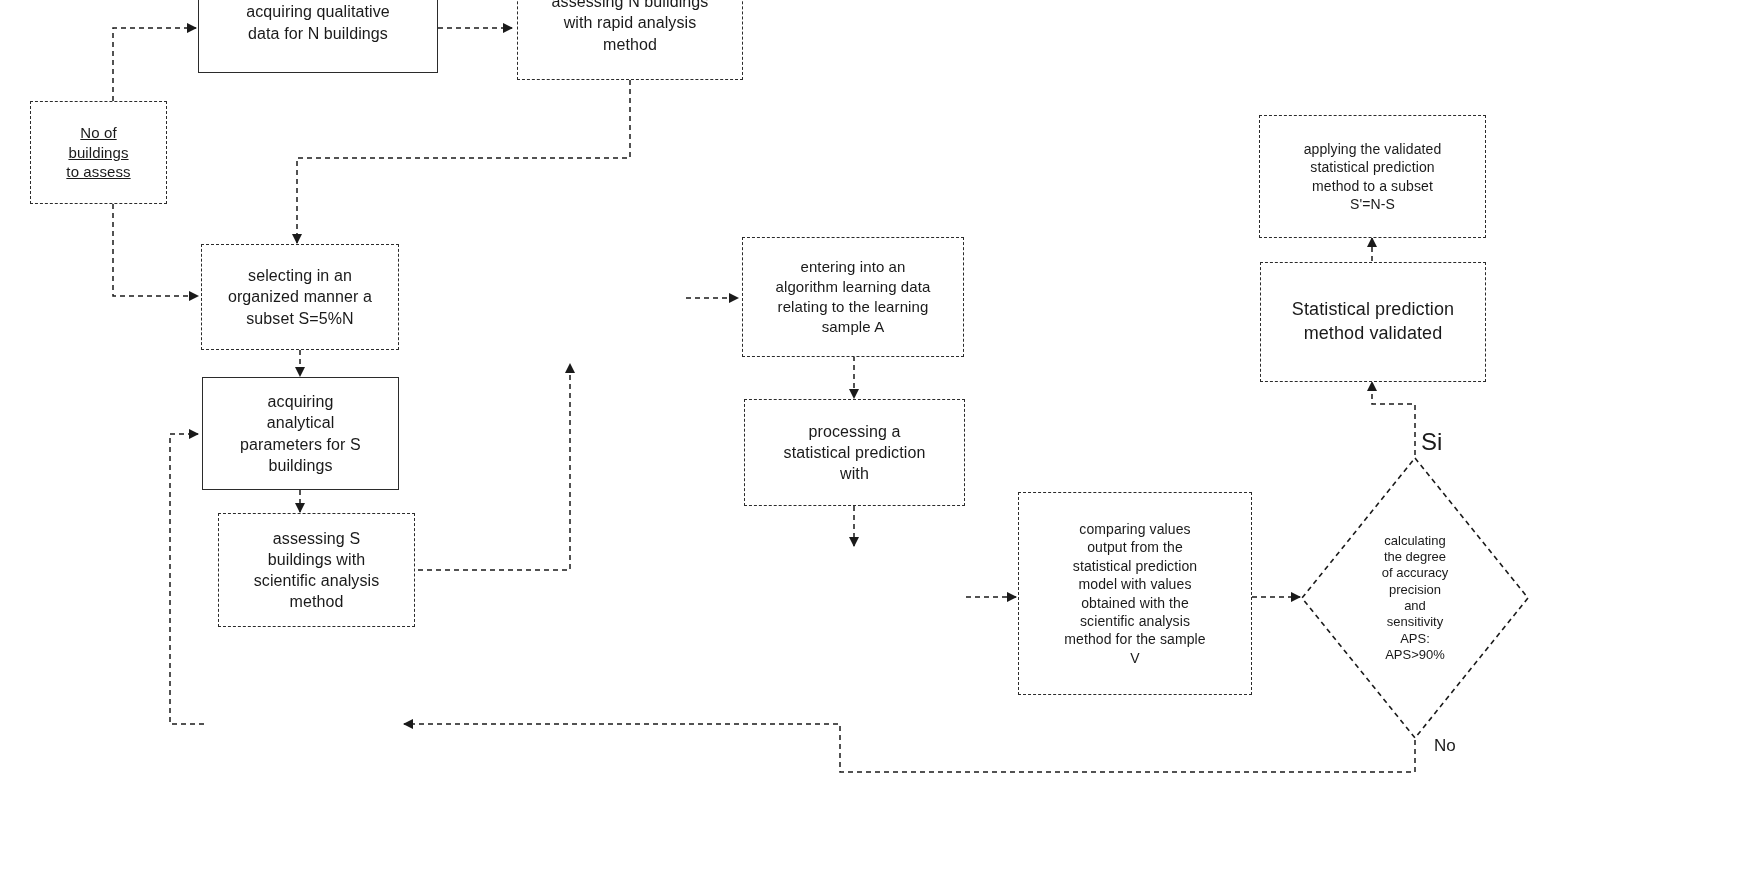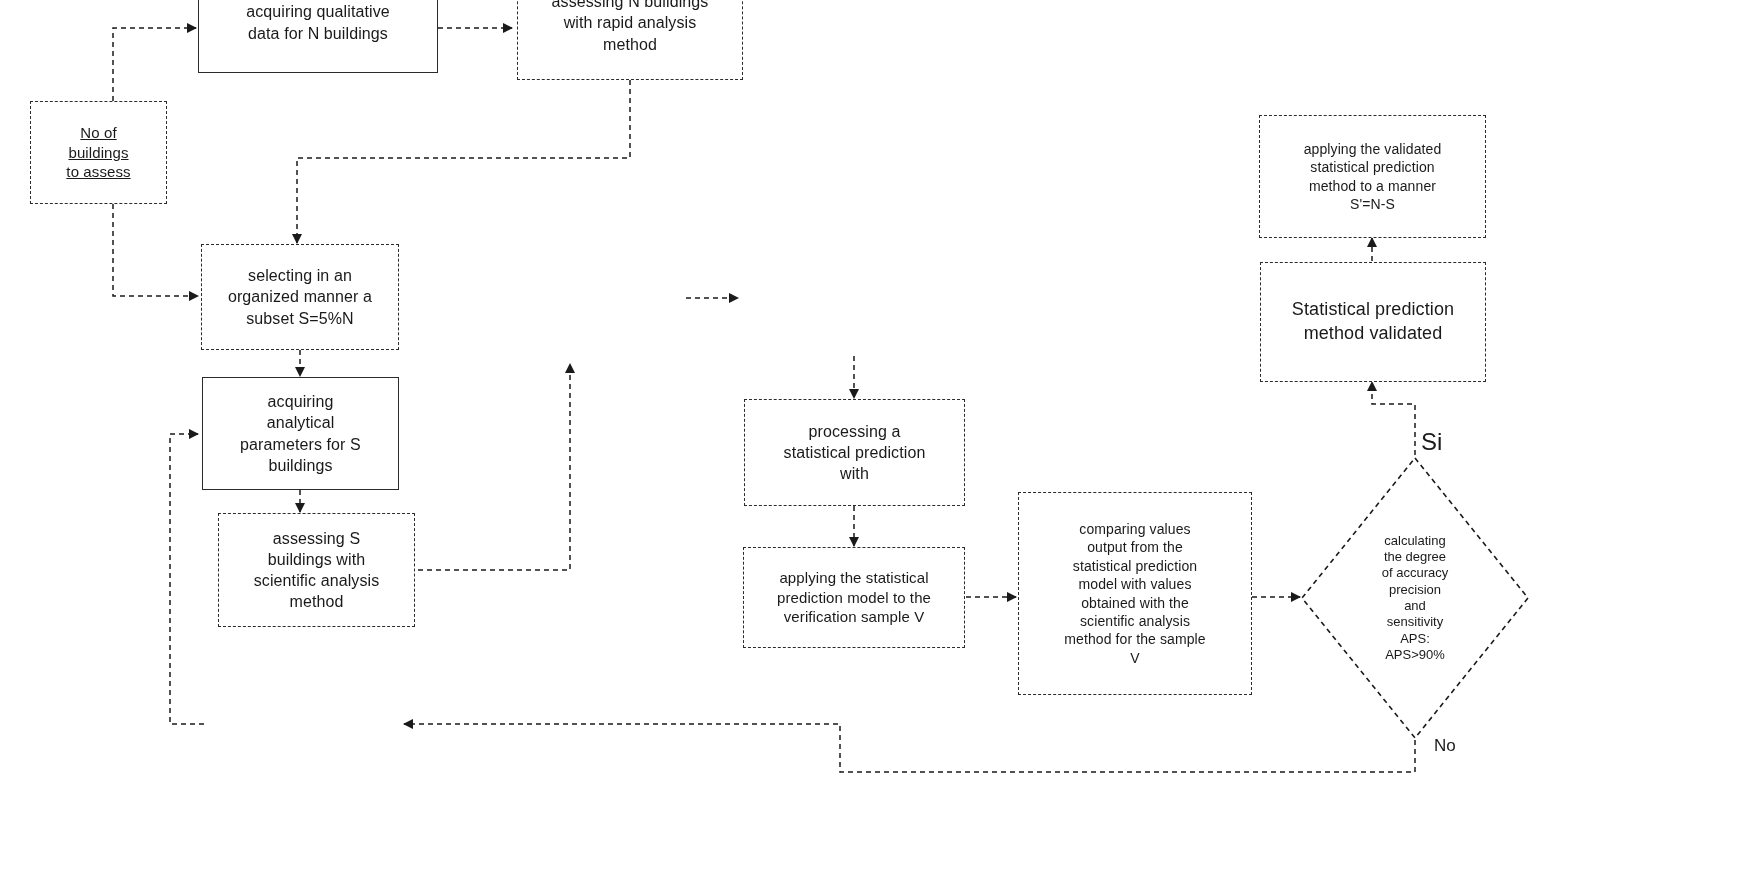--- a/index.html
+++ b/index.html
@@ -136,44 +136,45 @@
 parameters for S
 buildings</div>
 
   <div class="node" style="left:218px; top:513px; width:197px; height:114px; font-size:16px;">assessing S
 buildings with
 scientific analysis
 method</div>
 
 
 
+  <div class="node" style="left:742px; top:237px; width:222px; height:120px; font-size:15px;">entering into an
+algorithm learning data
+relating to the learning
+sample A</div>
 
   <div class="node" style="left:744px; top:399px; width:221px; height:107px; font-size:16px;">processing a
 statistical prediction
 with</div>
 
-  <div class="node" style="left:743px; top:547px; width:222px; height:101px; font-size:15px;">applying the statistical
-prediction model to the
-verification sample V</div>
 
   <div class="node" style="left:1018px; top:492px; width:234px; height:203px; font-size:14px;text-align:center;">comparing values
 output from the
 statistical prediction
 model with values
 obtained with the
 scientific analysis
 method for the sample
 V</div>
 
   <div class="node" style="left:1260px; top:262px; width:226px; height:120px; font-size:18px;">Statistical prediction
 method validated</div>
 
   <div class="node" style="left:1259px; top:115px; width:227px; height:123px; font-size:14px;">applying the validated
 statistical prediction
-method to a manner
+method to a subset
 S'=N-S</div>
 
   <div class="diamond-wrap" style="left:1299px; top:455px; width:232px; height:286px;">
     <svg class="diamond-shape" viewBox="0 0 232 286" preserveAspectRatio="none">
       <polygon points="116,3 229,143 116,283 3,143" fill="#ffffff" stroke="#1a1a1a" stroke-width="1.6" stroke-dasharray="5,4"></polygon>
     </svg>
     <div class="diamond-text" style="font-size:13px;">calculating
 the degree
 of accuracy
 precision

